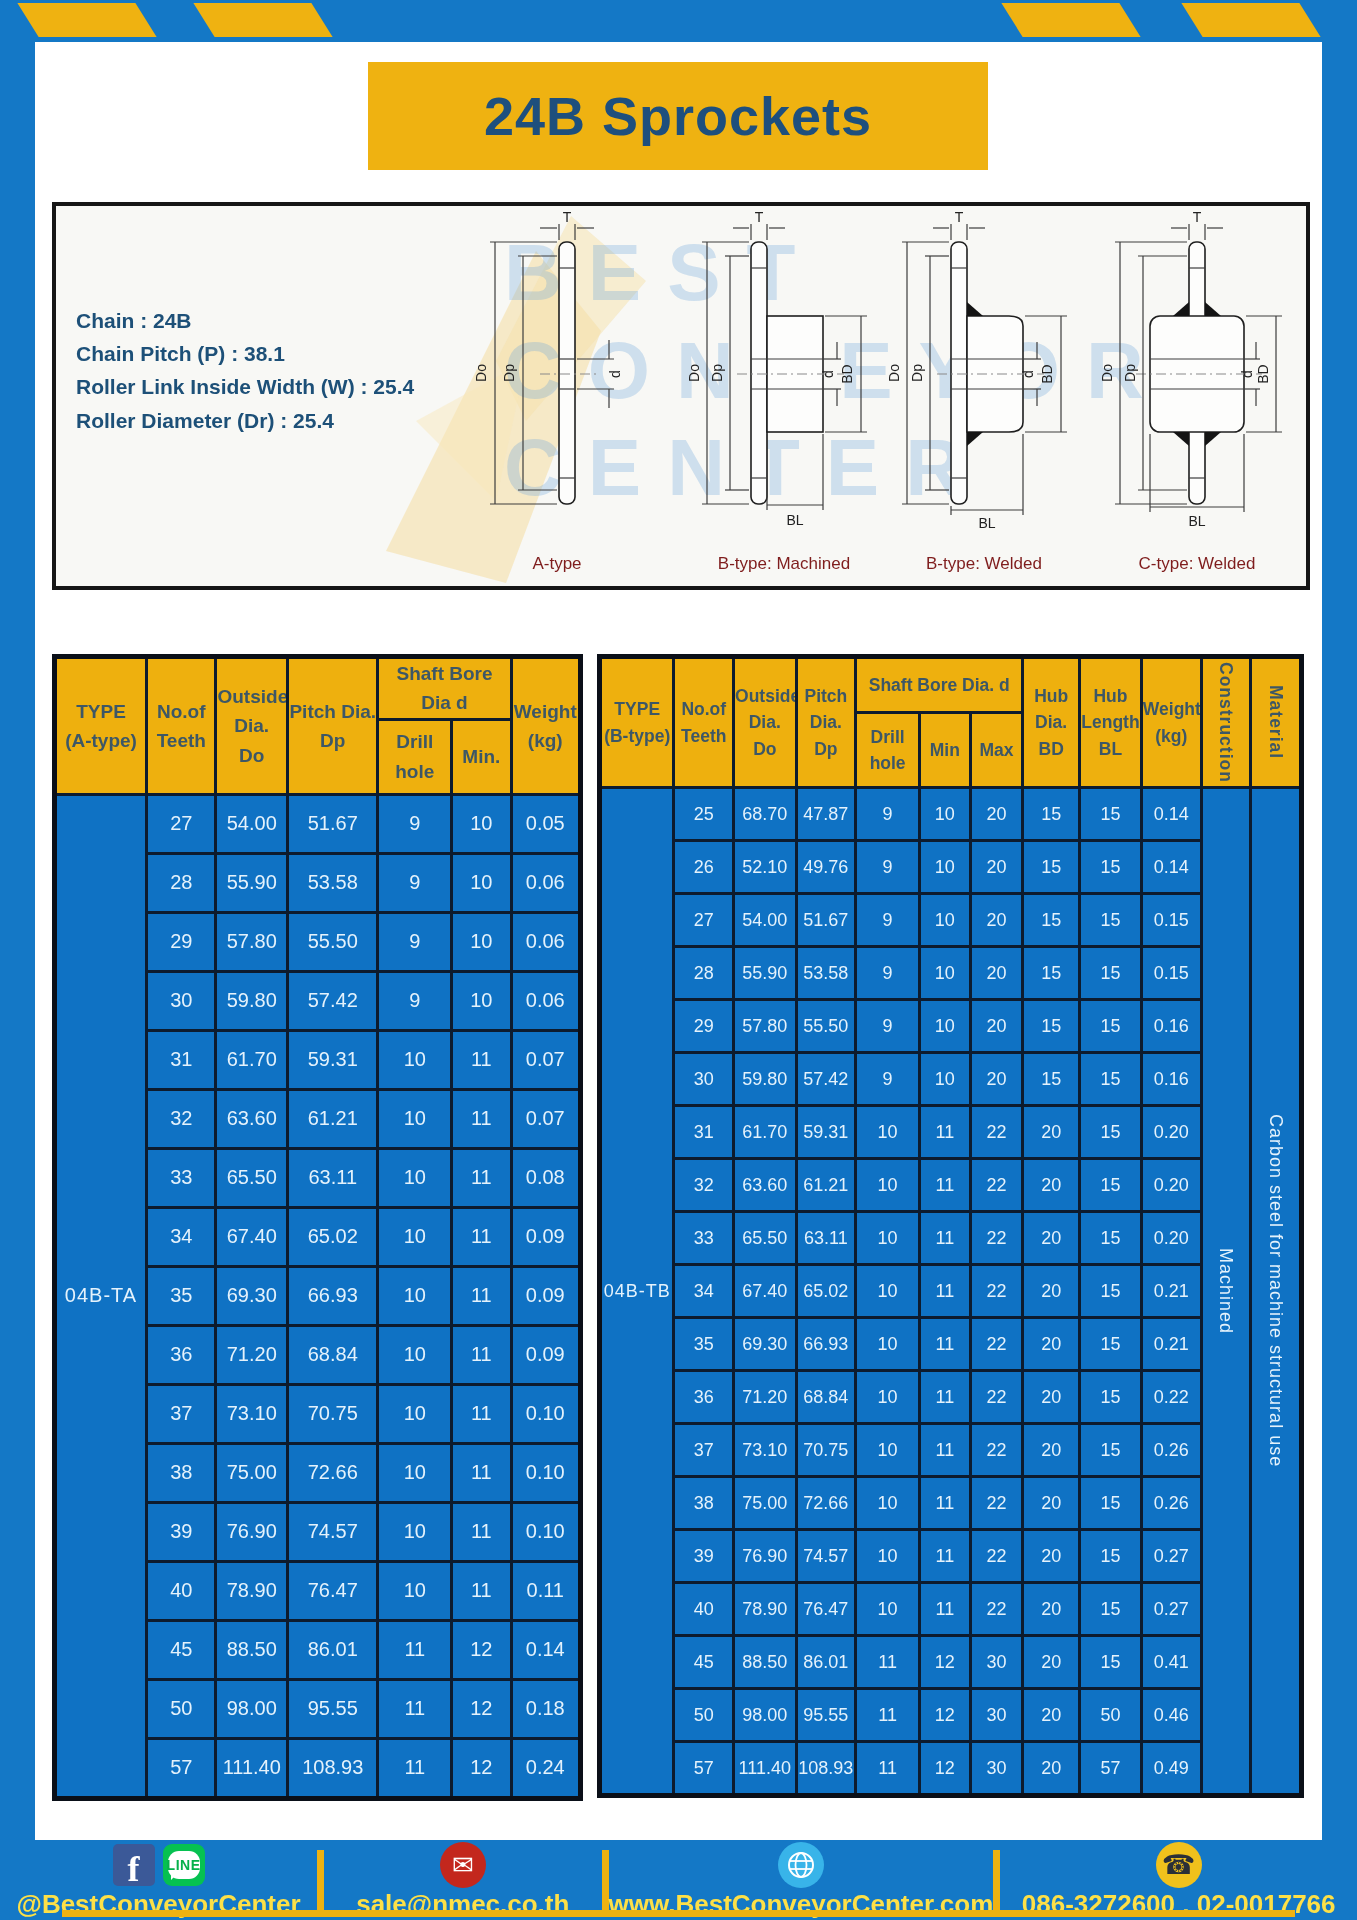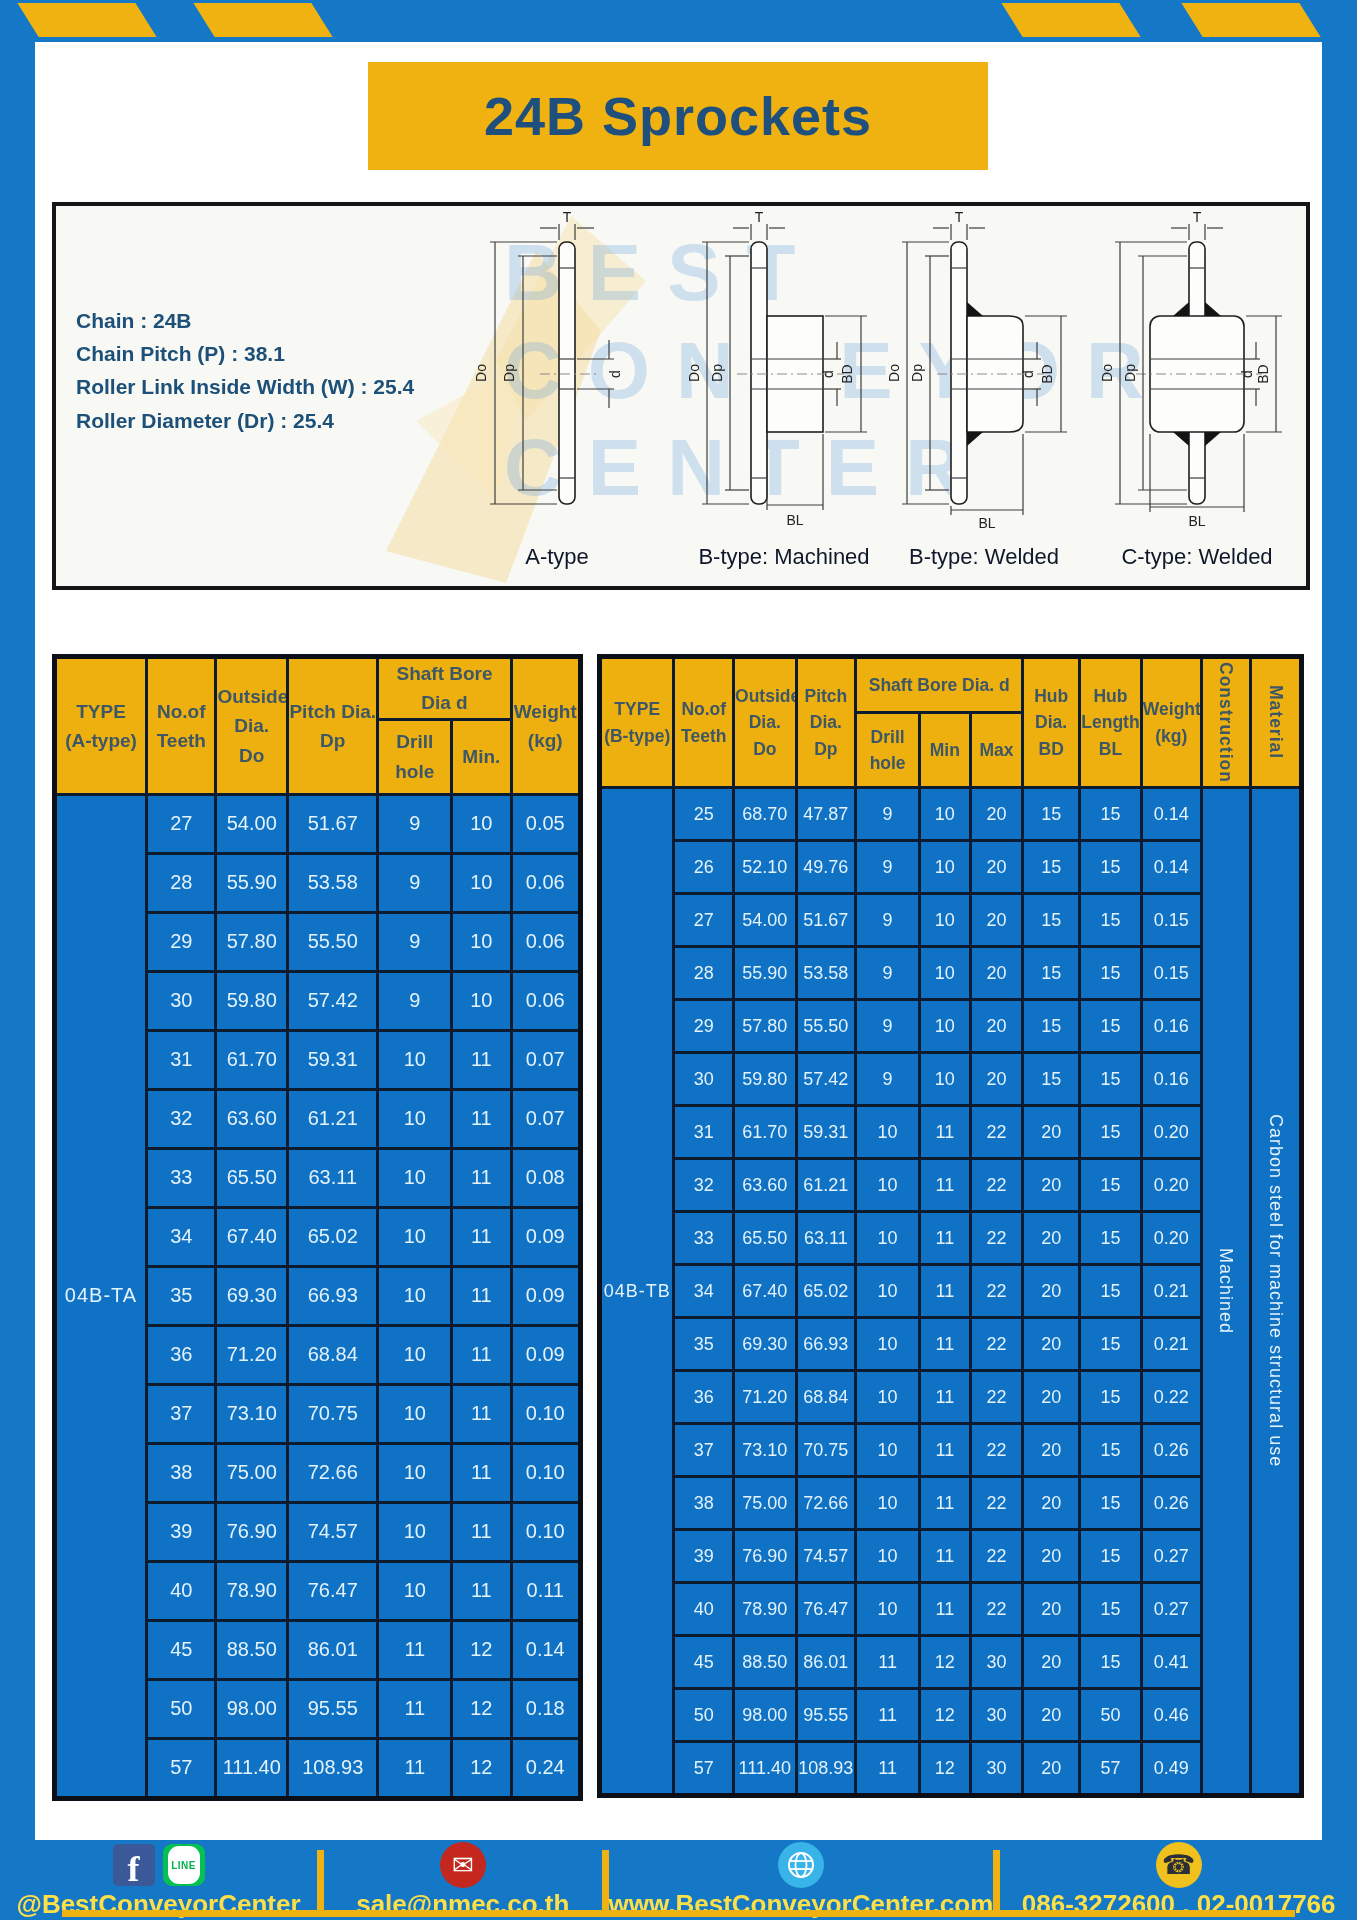--- a/index.html
+++ b/index.html
@@ -12,21 +12,21 @@
           font-size:54px;font-weight:bold;color:#1e4f7d;letter-spacing:1px;}
   
   .diagram-box{position:absolute;left:17px;top:160px;width:1258px;height:388px;background:#f8f8f5;
                border:4px solid #161616;box-sizing:border-box;overflow:hidden;}
   .wm-text{position:absolute;left:440px;top:18px;z-index:0;color:rgba(110,165,220,0.30);
            font-weight:bold;font-size:80px;line-height:1.22;letter-spacing:26px;white-space:pre-line;margin-left:8px;}
   .wm-shape{position:absolute;left:320px;top:5px;z-index:0;}
   .specs{position:absolute;left:20px;top:98px;z-index:2;color:#1d5078;font-weight:bold;
          font-size:21px;line-height:1.58;}
   .fig{position:absolute;width:190px;top:6px;text-align:center;z-index:1;}
-  .fig-caption{font-size:22px;color:#0f172a;margin-top:8px;}
+  .fig-caption{font-size:17px;color:#7f1d1d;margin-top:18px;}
   .dwg line,.dwg path{stroke:#3c3c3c;stroke-width:1.2;fill:none;}
   .dwg .pl{fill:#fdfdfc;stroke:#1f1f1f;stroke-width:1.6;}
   .dwg .weld{fill:#141414;stroke:none;}
   .dwg .cl{stroke:#8a8a8a;stroke-dasharray:10 4 2 4;}
   .dwg text{font-family:"Liberation Sans",sans-serif;font-size:14px;fill:#222;}
   
   table.spec{border-collapse:collapse;table-layout:fixed;position:absolute;
              border:5px solid #0a0f18;}
   table.spec th,table.spec td{border:3px solid #0d1b2e;text-align:center;vertical-align:middle;
              padding:0;overflow:hidden;}
@@ -52,23 +52,23 @@
           gap:3px;height:72px;}
   .fg1{flex-basis:24%;} .fg2{flex-basis:21%;} .fg3{flex-basis:28%;} .fg4{flex-basis:27%;}
   .ficons{display:flex;gap:8px;align-items:center;height:42px;}
   .flabel{color:#fde047;font-weight:bold;font-size:26px;white-space:nowrap;}
   .fdivider{width:7px;height:60px;background:#efb211;flex:0 0 auto;}
   .icon-fb{width:42px;height:42px;background:#3b5998;border-radius:5px;color:#fff;
            font-family:"Liberation Serif",serif;font-weight:bold;font-size:36px;
            display:flex;align-items:flex-end;justify-content:center;line-height:0.95;overflow:hidden;}
   .icon-line{width:42px;height:42px;background:#06c151;border-radius:9px;position:relative;
              display:flex;align-items:center;justify-content:center;}
-  .icon-line .bubble{width:32px;height:38px;background:#fff;border-radius:11px;
+  .icon-line .bubble{width:32px;height:28px;background:#fff;border-radius:11px;
              display:flex;align-items:center;justify-content:center;
-             color:#06b14b;font-weight:bold;font-size:10px;letter-spacing:0.5px;}
+             color:#06b14b;font-weight:bold;font-size:14px;letter-spacing:0.5px;}
   .icon-line .tail{position:absolute;left:8px;bottom:6px;width:0;height:0;
              border-left:7px solid #fff;border-bottom:7px solid transparent;}
   .icon-mail{width:46px;height:46px;background:#c3271d;border-radius:50%;color:#fff;
              display:flex;align-items:center;justify-content:center;font-size:26px;}
   .icon-globe{width:46px;height:46px;background:#38b4e9;border-radius:50%;
               display:flex;align-items:center;justify-content:center;}
   .icon-phone{width:46px;height:46px;background:#f0c11c;border-radius:50%;color:#2a2f38;
               display:flex;align-items:center;justify-content:center;font-size:27px;}
   .bottom-line{position:absolute;left:62px;right:62px;bottom:3px;height:7px;background:#efb211;}
 </style>

